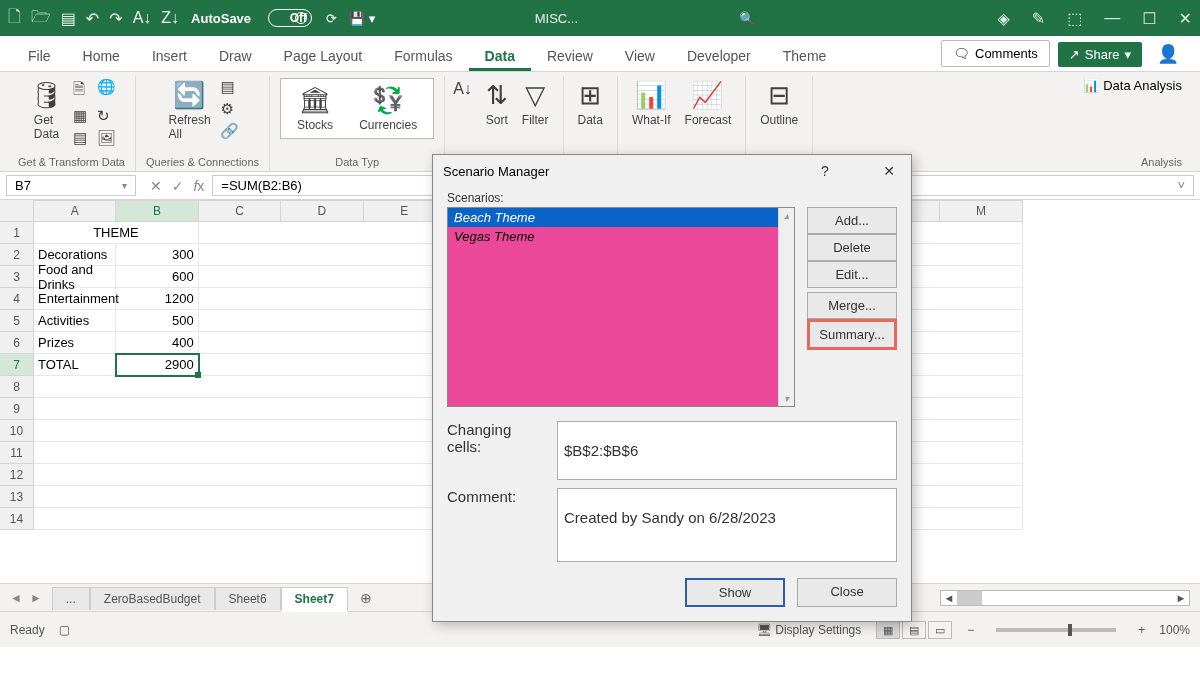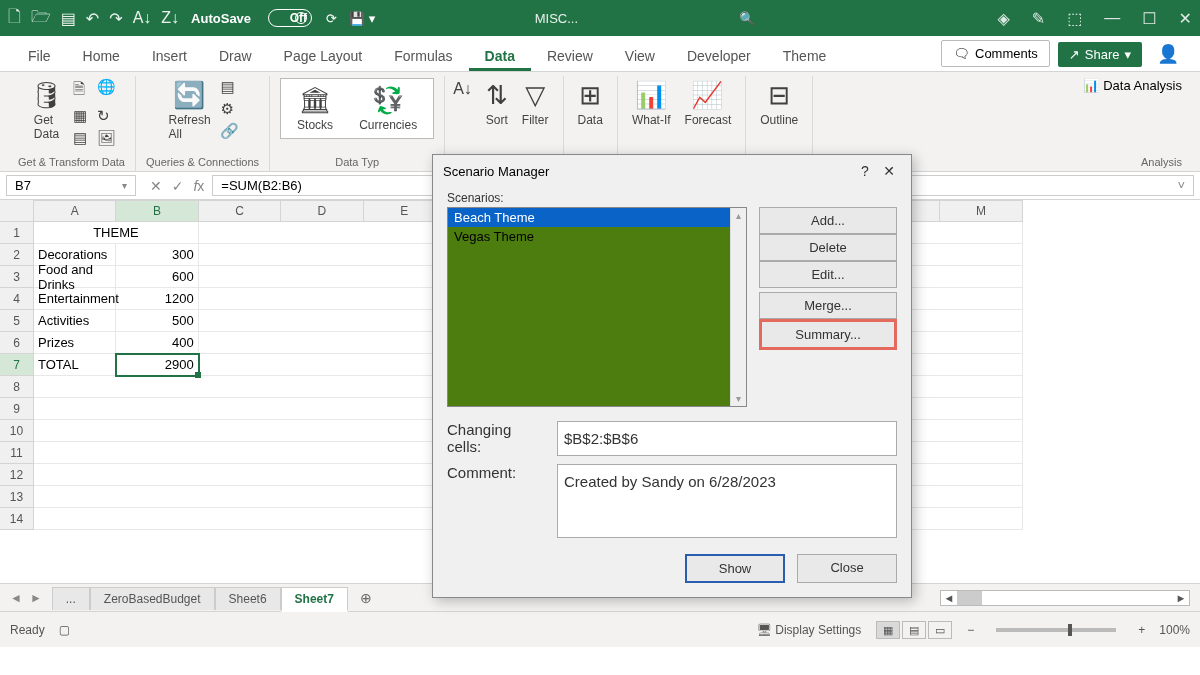--- a/index.html
+++ b/index.html
@@ -76,35 +76,35 @@
 
 .status { height:36px; background:#f3f2f1; border-top:1px solid #d4d4d4; display:flex; align-items:center; padding:0 10px; font-size:12px; color:#555; gap:14px;}
 .status .spacer{ flex:1; }
 .viewbtns span { display:inline-block; width:24px; height:18px; border:1px solid #bbb; margin:0 1px; text-align:center; line-height:16px; font-size:11px;}
 .viewbtns span.a { background:#d9d9d9;}
 .zoomslider { width:120px; height:4px; background:#bbb; position:relative; margin:0 8px;}
 .zoomslider::before { content:""; position:absolute; left:60%; top:-4px; width:4px; height:12px; background:#555;}
 
 
 .dialog { position:absolute; left:432px; top:154px; width:480px; background:#f0f0f0; border:1px solid #888; box-shadow:3px 3px 12px rgba(0,0,0,.25); z-index:50; }
-.dlg-title { display:flex; padding:8px 10px; font-size:13px; align-items:center;}
+.dlg-title { display:flex; padding:8px 10px; font-size:13px; align-items:center;gap:40px;}
 .dlg-title .t { flex:1; }
 .dlg-title .hlp, .dlg-title .x { width:24px; text-align:center; font-size:14px; color:#333;}
 .dlg-body { padding:4px 14px 14px; }
 .dlg-label { font-size:12px; color:#333; margin-bottom:2px; }
 .dlg-row { display:flex; gap:12px; }
-.listbox { width:300px; height:200px; background:#4d7c0f; border:1px solid #888; overflow:hidden; position:relative;}
+.listbox { width:348px; height:200px; background:#ec4899; border:1px solid #888; overflow:hidden; position:relative;font-style:italic;}
 .listbox .item { padding:2px 6px; font-size:13px; color:#000;}
 .listbox .item.sel { background:#0a64c8; color:#fff; }
 .listbox .sbar { position:absolute; right:0; top:0; bottom:0; width:16px; background:#efefef; border-left:1px solid #ddd; display:flex; flex-direction:column; justify-content:space-between; align-items:center; color:#999; font-size:10px; padding:2px 0;}
 .btncol { display:flex; flex-direction:column; flex:1;}
 .dlgbtn { background:#e9e9e9; border:1px solid #aaa; padding:5px 8px; font-size:13px; color:#333; text-align:center; }
 .dlgbtn.highlight { border:3px solid #e36a5c; }
 .dlg-form { margin-top:14px; display:grid; grid-template-columns:100px 1fr; gap:8px 10px; font-size:15px; color:#333;}
-.dlg-form .field { background:#fff; border:1px solid #aaa; padding:8px 6px; min-height:24px;}
+.dlg-form .field { background:#fff; border:1px solid #aaa; padding:20px 6px; min-height:24px;}
 .dlg-form .field.big { height:74px; }
 .dlg-bottom { display:flex; justify-content:flex-end; gap:12px; margin-top:16px;}
 .dlg-bottom .dlgbtn { width:100px;}
 .dlg-bottom .dlgbtn.primary { border:2px solid #2a5db0;}
 </style>
 </head>
 <body>
 
 <div class="titlebar">
   <div class="qat">

